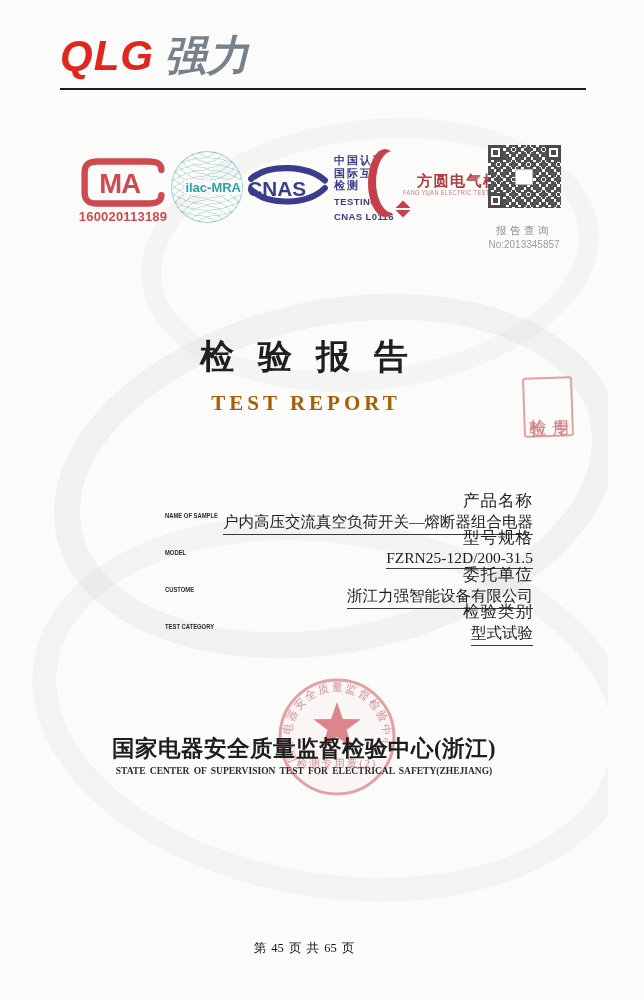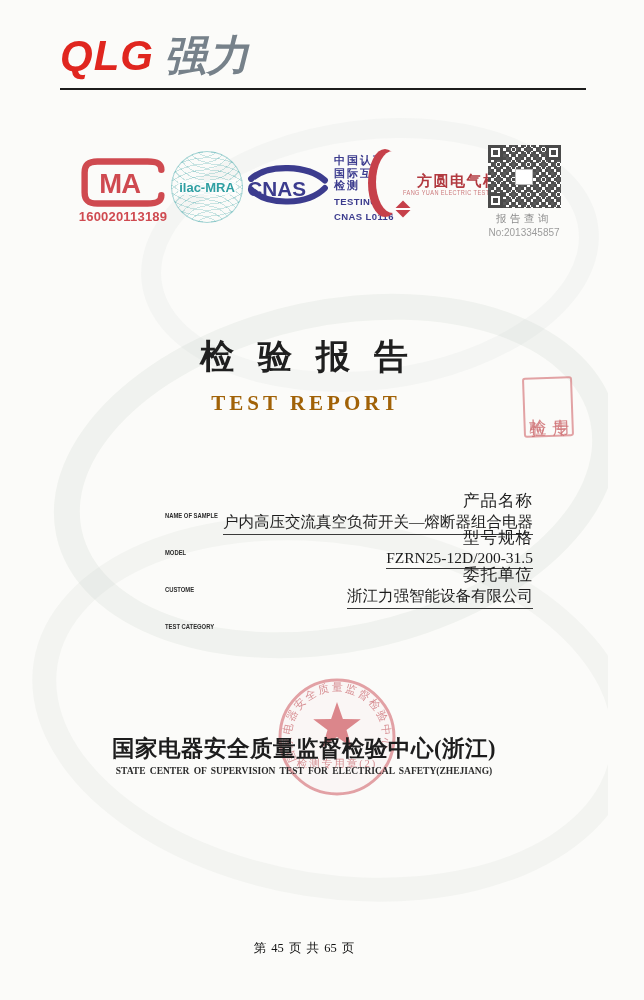--- a/index.html
+++ b/index.html
@@ -18,21 +18,21 @@
   .logo .l2{color:#76818a;margin-left:10px;}
   .rule{position:absolute;left:60px;top:88px;width:526px;height:2px;background:#1c1c1c;}
 
   
   .cma-badge{position:absolute;left:79px;top:156px;width:88px;height:53px;}
   .cma-number{position:absolute;left:70px;top:209px;width:106px;text-align:center;font-family:"Liberation Sans",sans-serif;font-weight:bold;font-size:13px;color:#cf4a50;letter-spacing:.2px;}
   .ilac{position:absolute;left:171px;top:151px;width:70px;height:70px;border-radius:50%;border:1px solid rgba(63,166,168,.45);
     background:
       repeating-radial-gradient(circle at 50% -12%, rgba(70,168,170,.28) 0 1px, transparent 1px 6px),
       repeating-radial-gradient(circle at 50% 112%, rgba(70,168,170,.28) 0 1px, transparent 1px 6px);
-    display:flex;align-items:center;justify-content:center;}
+    display:flex;align-items:center;justify-content:flex-end;}
   .ilac span{font-family:"Liberation Sans",sans-serif;font-weight:bold;font-size:13px;color:#2f9fa2;background:rgba(255,255,255,.7);padding:0 1px;}
   .cnas-mark{position:absolute;left:245px;top:159px;width:86px;height:52px;}
   .cnas-text{position:absolute;left:334px;top:154px;font-family:"Liberation Sans",sans-serif;color:#3c3c8e;}
   .cnas-text .zh{font-size:11px;font-weight:bold;line-height:12.5px;letter-spacing:2px;}
   .cnas-text .en{font-size:9.5px;font-weight:bold;line-height:11px;margin-top:4px;letter-spacing:.4px;}
   .fy{position:absolute;left:366px;top:146px;width:120px;height:80px;}
   .fy-crescent{position:absolute;left:2px;top:3px;width:34px;height:68px;overflow:hidden;}
   .fy-crescent::before{content:"";position:absolute;inset:0;background:#c6404a;border-radius:50%;}
   .fy-crescent::after{content:"";position:absolute;left:8px;top:2px;width:34px;height:62px;background:#fbfbf9;border-radius:50%;}
   .fy-name{position:absolute;left:51px;top:26px;font-family:"Liberation Sans",sans-serif;font-weight:bold;font-size:15px;color:#b23a40;letter-spacing:1.5px;white-space:nowrap;}
@@ -41,21 +41,21 @@
   .qr-block{position:absolute;left:486px;top:145px;width:76px;text-align:center;}
   .qr{position:relative;width:73px;height:63px;margin:0 auto;background-color:#fff;
     background-image:
       repeating-conic-gradient(#4d4d4d 0% 25%, transparent 0% 50%),
       repeating-conic-gradient(#5a5a5a 0% 25%, transparent 0% 50%);
     background-size:6px 6px,10px 10px;background-position:0 0,3px 2px;}
   .qr .finder{position:absolute;width:15px;height:15px;border:3px solid #4a4a4a;background:#fff;box-sizing:border-box;}
   .qr .finder::after{content:"";position:absolute;inset:2px;background:#4a4a4a;}
   .qr .tl{left:0;top:0}.qr .tr{right:0;top:0}.qr .bl{left:0;bottom:0}
   .qr .qcenter{position:absolute;left:50%;top:50%;width:16px;height:14px;transform:translate(-50%,-50%);background:#fff;border:1px solid #bbb;}
-  .qr-caption{margin-top:4px;font-size:10.5px;color:#8d8d8d;letter-spacing:3.5px;font-family:"Liberation Sans",sans-serif;}
+  .qr-caption{margin-top:16px;font-size:10.5px;color:#8d8d8d;letter-spacing:3.5px;font-family:"Liberation Sans",sans-serif;}
   .qr-number{font-size:10px;color:#9c9c9c;font-family:"Liberation Sans",sans-serif;margin-top:1px;}
 
   
   .title-zh{position:absolute;left:0;top:334px;width:100%;text-align:center;font-size:34px;font-weight:bold;color:#1f1f1f;letter-spacing:24px;text-indent:24px;}
   .title-en{position:absolute;left:0;top:391px;width:100%;text-align:center;font-size:21px;font-weight:bold;color:#a16207;letter-spacing:4px;text-indent:4px;}
 
   
   .side-seal{position:absolute;left:523px;top:377px;width:46px;height:56px;border:2px solid rgba(214,120,124,.8);border-radius:3px;display:grid;grid-template-columns:1fr 1fr;align-items:center;justify-items:center;transform:rotate(-2deg);opacity:.85;}
   .side-seal span{font-size:17px;color:rgba(200,92,96,.85);line-height:18px;writing-mode:vertical-rl;letter-spacing:2px;}
 
@@ -148,20 +148,24 @@
     <span class="val c">FZRN25-12D/200-31.5</span>
   </div>
   <div class="sub" style="top:548px">MODEL</div>
 
   <div class="field" style="top:564px">
     <span class="lab">委托单位</span>
     <span class="val c">浙江力强智能设备有限公司</span>
   </div>
   <div class="sub" style="top:585px">CUSTOME</div>
 
+  <div class="field" style="top:601px">
+    <span class="lab">检验类别</span>
+    <span class="val c">型式试验</span>
+  </div>
   <div class="sub" style="top:622px">TEST CATEGORY</div>
 
   <svg class="stamp" viewBox="0 0 126 126">
     <defs>
       <path id="stamp-arc-path" d="M23.2,86 A46,46 0 1 1 102.8,86" fill="none"></path>
     </defs>
     <circle cx="63" cy="63" r="57" fill="rgba(236,175,180,0.07)" stroke="#e09a9e" stroke-width="3"></circle>
     <polygon points="63,28 68.9,44.9 86.8,45.3 72.5,56.1 77.7,73.2 63,63 48.3,73.2 53.5,56.1 39.2,45.3 57.1,44.9" fill="#d97d82"></polygon>
     <text font-size="11" fill="#d4868b" letter-spacing="2" font-family="Liberation Serif, serif">
       <textPath href="#stamp-arc-path" textLength="182">国家电器安全质量监督检验中心</textPath>

